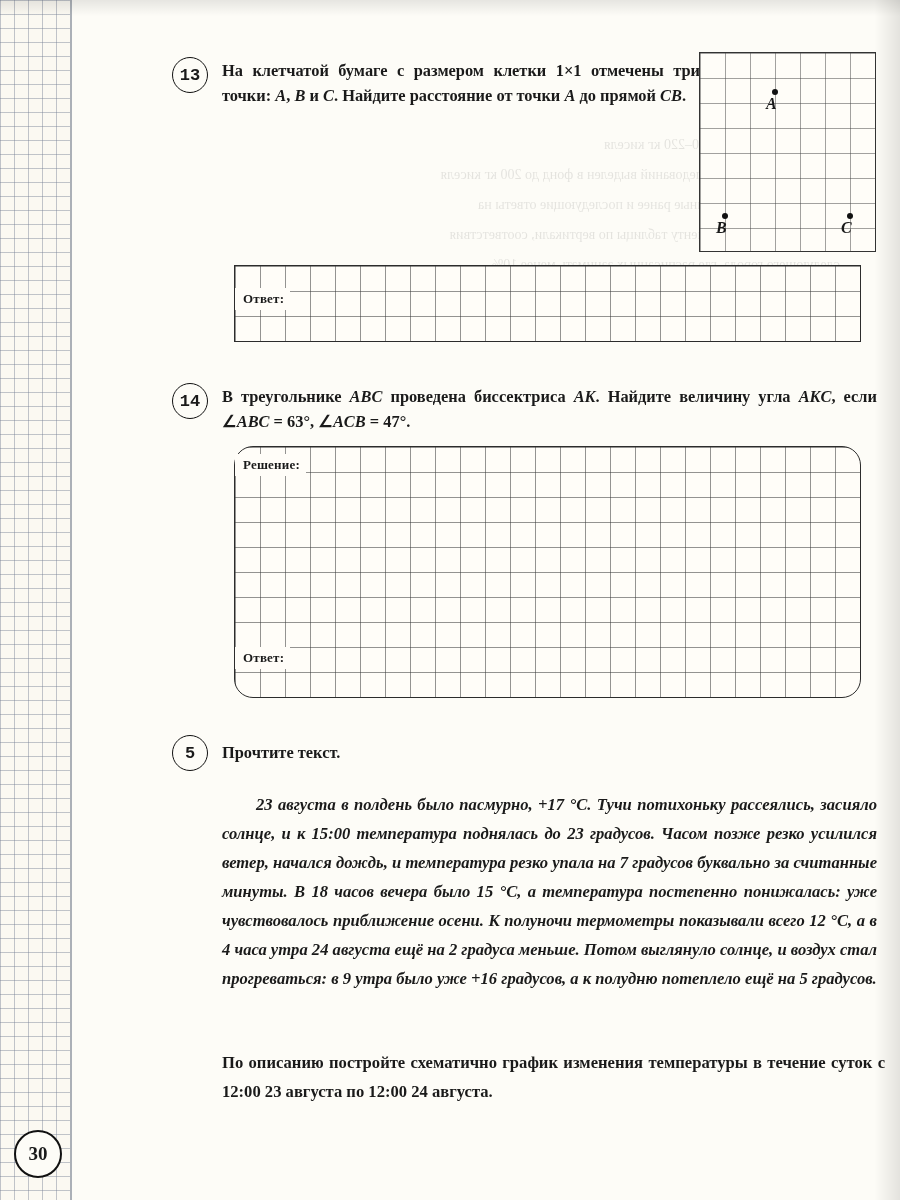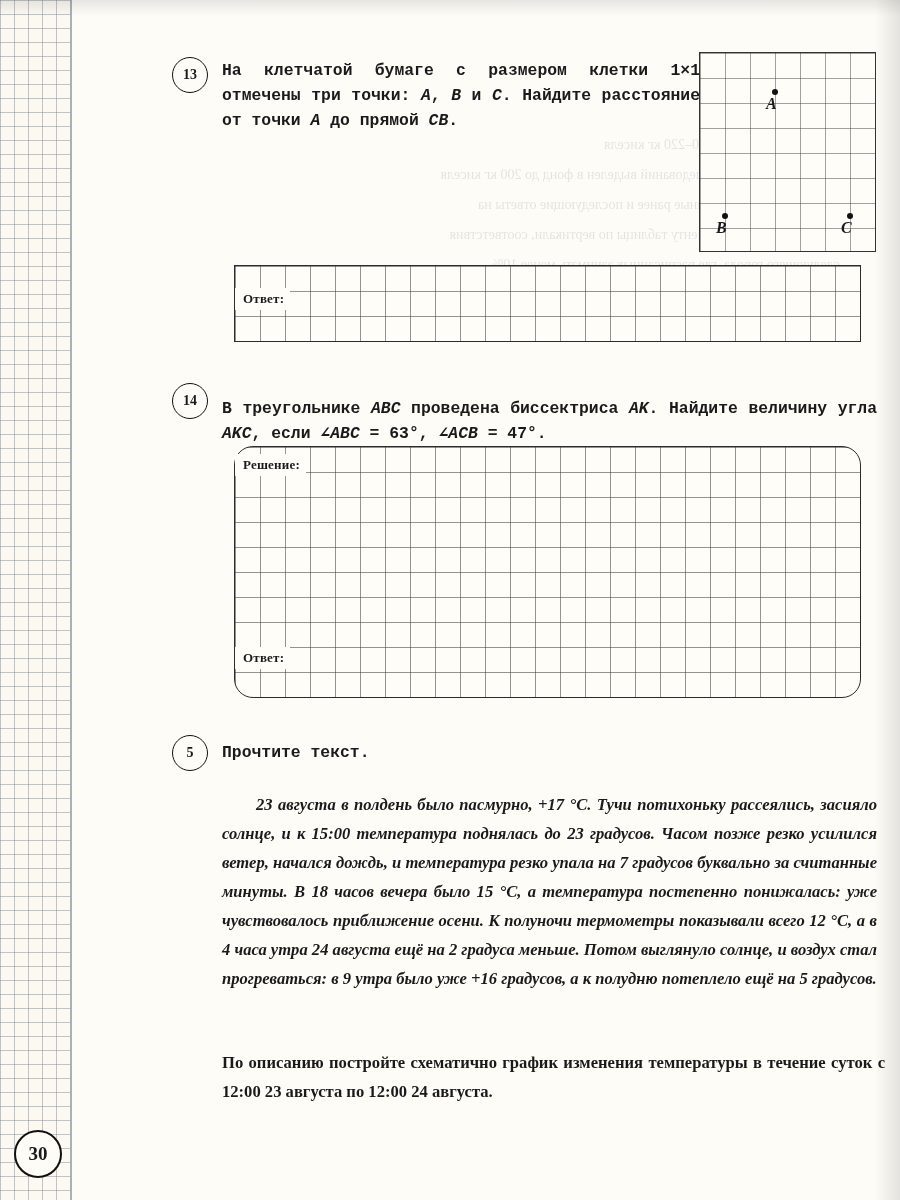--- a/index.html
+++ b/index.html
@@ -41,28 +41,27 @@
   .content{
     position:absolute;left:86px;top:0;width:814px;height:1200px;
   }
 
   
   .task{position:absolute;}
   .num-circle{
     position:absolute;
     width:34px;height:34px;border:1.6px solid #111;border-radius:50%;
     display:flex;align-items:center;justify-content:center;
-    font-size:14px;font-weight:bold;font-family:Liberation Serif, serif;
+    font-size:17px;font-weight:bold;font-family:Liberation Mono, monospace;
     background:transparent;
   }
   .stmt{
     position:absolute;
     font-size:16.4px;line-height:25px;text-align:justify;
     font-weight:bold;
-    font-family:Liberation Mono, monospace;
   }
   .stmt i{font-style:italic;}
 
   
   .gridbox{
     position:absolute;
     border:1.4px solid #2c2c2c;
     background:
       repeating-linear-gradient(to right, rgba(60,60,60,.55) 0 1px, transparent 1px 25px),
       repeating-linear-gradient(to bottom, rgba(60,60,60,.55) 0 1px, transparent 1px 25px),
@@ -162,21 +161,21 @@
       </div>
 
       <div class="gridbox" style="left:148px;top:265px;width:625px;height:75px;">
         <div class="label" style="top:22px;">Ответ:</div>
       </div>
     </div>
 
     <div class="task">
       <div class="num-circle" style="left:86px;top:383px;text-align:center;">14</div>
 
-      <div class="stmt" style="left:136px;top:384px;width:655px;margin-top:12px;">
+      <div class="stmt" style="left:136px;top:384px;width:655px;">
         В треугольнике <i>ABC</i> проведена биссектриса <i>AK</i>. Найдите величину угла <i>AKC</i>, если ∠<i>ABC</i> = 63°, ∠<i>ACB</i> = 47°.
       </div>
 
       <div class="gridbox" style="left:148px;top:446px;width:625px;height:250px;border-radius:19px;">
         <div class="label" style="top:7px;">Решение:</div>
         <div class="label" style="top:200px;">Ответ:</div>
       </div>
     </div>
 
     <div class="task">

